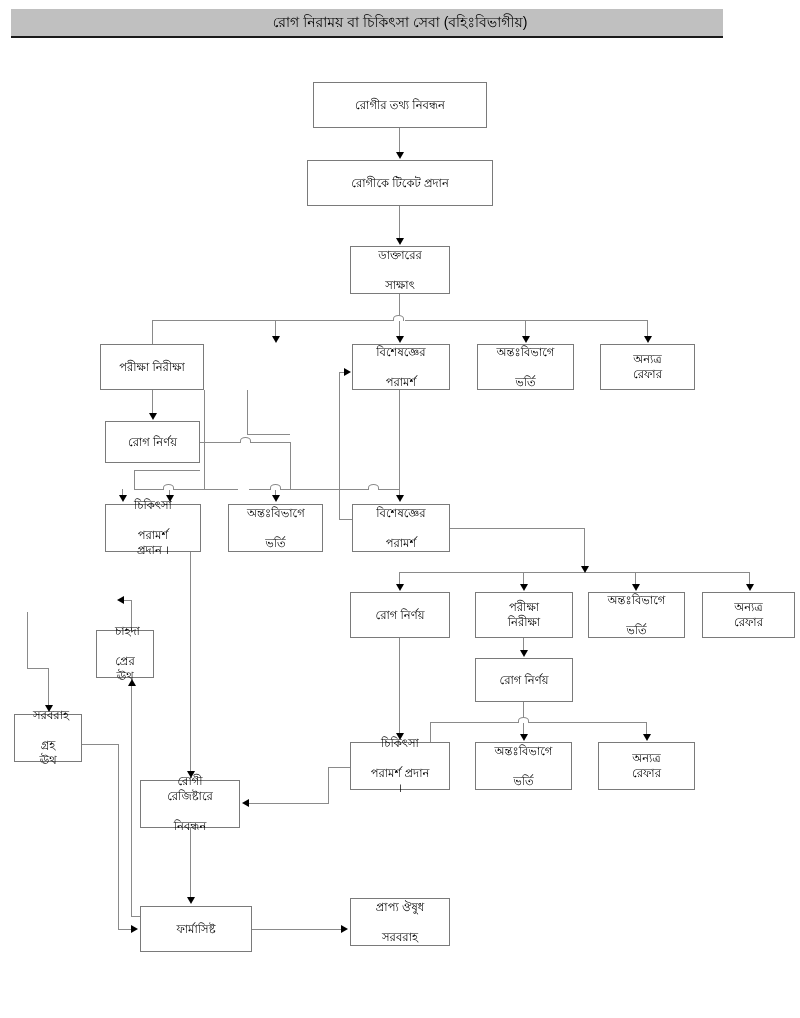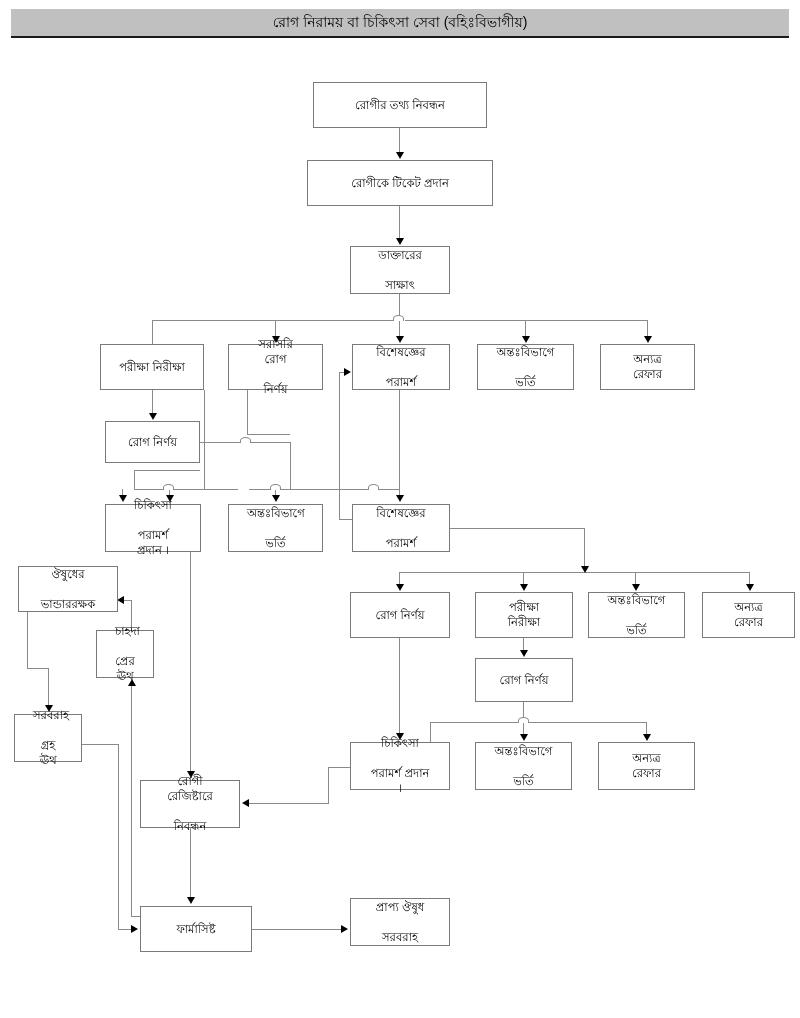--- a/index.html
+++ b/index.html
@@ -15,21 +15,21 @@
     width: 800px;
     height: 1018px;
     background: #ffffff;
     overflow: hidden;
   }
   
   #title-bar {
     position: absolute;
     left: 11px;
     top: 9px;
-    width: 778px;
+    width: 712px;
     height: 29px;
     background: #c0c0c0;
     border-bottom: 2px solid #1a1a1a;
     box-sizing: border-box;
   }
   #title-text {
     position: absolute;
     left: 0;
     top: 0;
     width: 778px;
@@ -130,26 +130,20 @@
     <span>
       <span>ডাক্তারের</span><br>
       <span>সাক্ষাৎ</span>
     </span>
   </div>
 
   <div class="node" style="left:100px;top:344px;width:104px;height:46px;">
     <span>পরীক্ষা নিরীক্ষা</span>
   </div>
 
-  <div class="node" style="left:228px;top:344px;width:95px;height:46px;">
-    <span>
-      <span>সরাসরি রোগ</span><br>
-      <span>নির্ণয়</span>
-    </span>
-  </div>
 
   <div class="node" style="left:352px;top:344px;width:98px;height:46px;">
     <span>
       <span>বিশেষজ্ঞের</span><br>
       <span>পরামর্শ</span>
     </span>
   </div>
 
   <div class="node" style="left:477px;top:344px;width:97px;height:46px;">
     <span>
@@ -221,26 +215,20 @@
     <span>
       <span>অন্তঃবিভাগে</span><br>
       <span>ভর্তি</span>
     </span>
   </div>
 
   <div class="node" style="left:598px;top:742px;width:97px;height:48px;">
     <span>অন্যত্র রেফার</span>
   </div>
 
-  <div class="node" style="left:18px;top:566px;width:100px;height:46px;">
-    <span>
-      <span>ঔষুধের</span><br>
-      <span>ভান্ডাররক্ষক</span>
-    </span>
-  </div>
 
   <div class="node" style="left:96px;top:630px;width:58px;height:48px;">
     <span>
       <span>চাহদা</span><br>
       <span>প্রের ঊথ</span>
     </span>
   </div>
 
   <div class="node" style="left:14px;top:714px;width:68px;height:48px;">
     <span>

